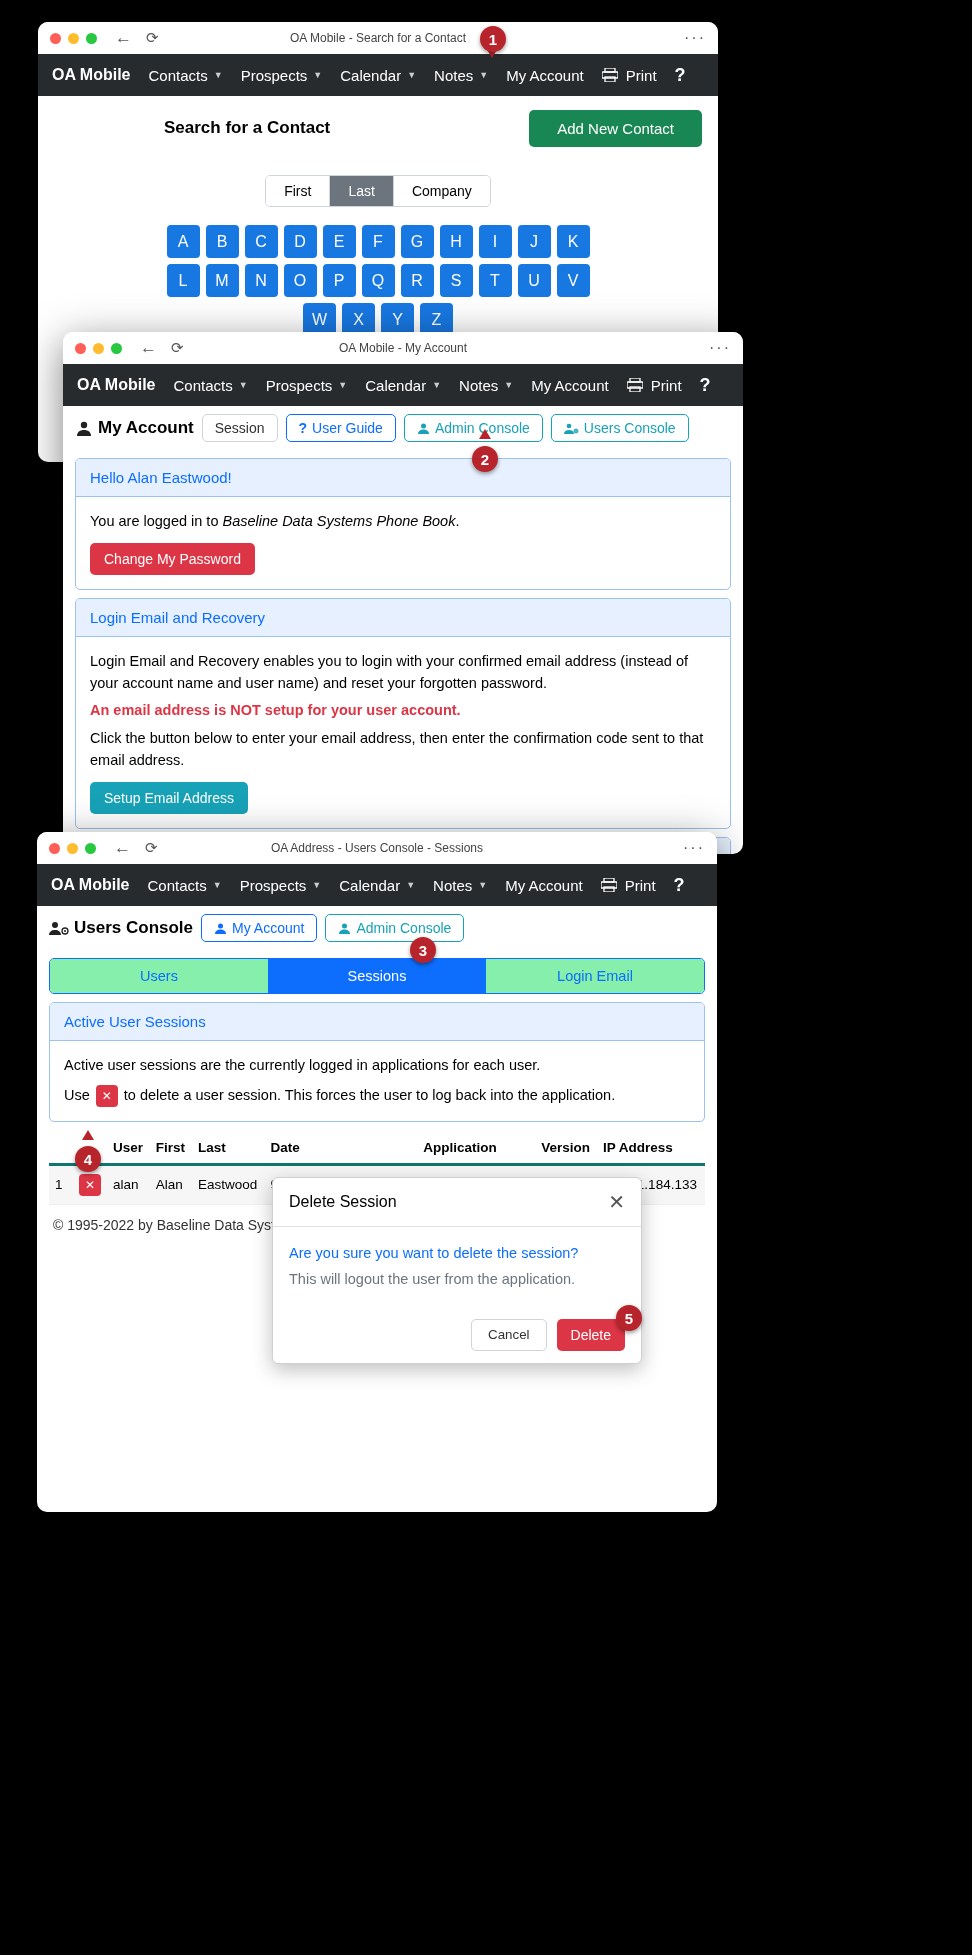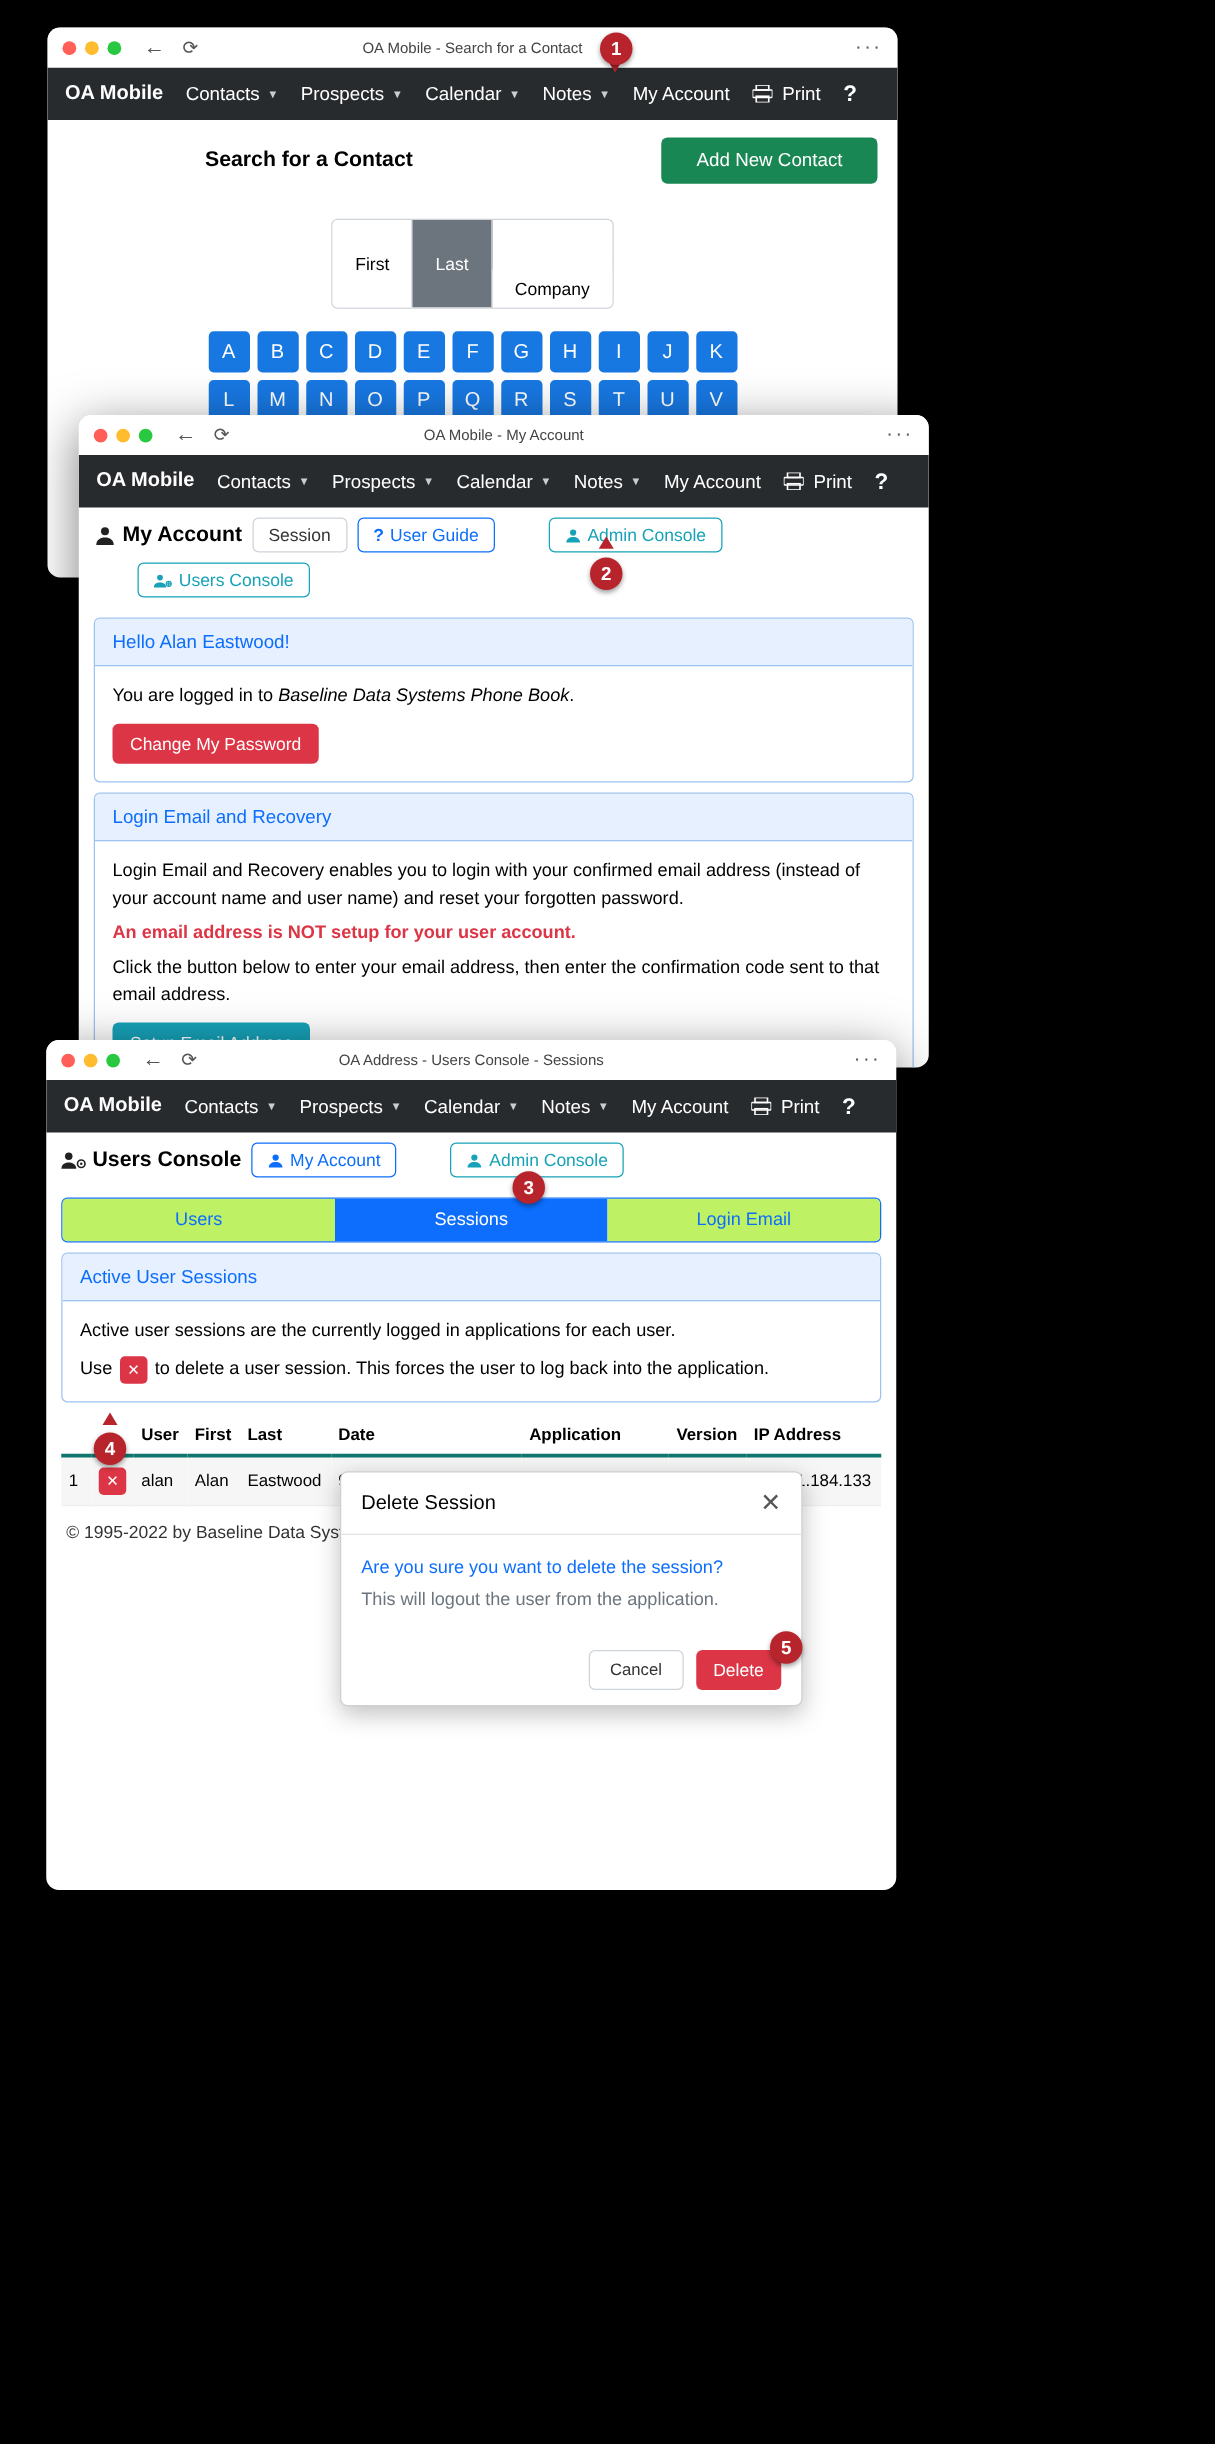--- a/index.html
+++ b/index.html
@@ -20,41 +20,41 @@
   .navitem { display: flex; align-items: center; gap: 6px; cursor: pointer; }
   .caret { font-size: 9px; color: #ccc; }
   .navbar .help { font-size: 18px; font-weight: 700; }
   .print-icon { display: inline-flex; align-items: center; margin-right: 2px; }
   .content { padding: 14px 16px; }
   .row-top { display: flex; justify-content: space-between; align-items: flex-start; }
   .search-title { font-size: 17px; font-weight: 600; padding-left: 110px; padding-top: 8px; }
   .btn-green { background: #198754; color: #fff; border: none; padding: 10px 28px; border-radius: 5px; font-size: 15px; cursor: pointer; }
   .seg { display: inline-flex; border: 1px solid #ced4da; border-radius: 5px; overflow: hidden; margin-top: 28px; }
   .seg button { background: #fff; border: none; padding: 7px 18px; font-size: 14px; cursor: pointer; border-right: 1px solid #ced4da; }
-  .seg button:last-child { border-right: none; margin-top: 40px; }
+  .seg button:last-child { border-right: none; }
   .seg .active { background: #6c757d; color: #fff; }
   .letters { display: flex; flex-wrap: wrap; gap: 6px; justify-content: center; margin-top: 18px; max-width: 430px; margin-left: auto; margin-right: auto; }
   .letter { width: 33px; height: 33px; background: #1878e2; color: #fff; border-radius: 4px; display: flex; align-items: center; justify-content: center; font-size: 16px; font-weight: 500; cursor: pointer; }
   .chk-row { display: flex; align-items: center; justify-content: center; gap: 10px; margin-top: 20px; font-size: 15px; }
   .chk { width: 20px; height: 20px; border: 1.5px solid #555; border-radius: 5px; }
   .chk-row a { color: #0d6efd; text-decoration: none; }
   .subhead { display: flex; align-items: center; gap: 8px; padding: 8px 12px; flex-wrap: wrap; }
   .subhead-title { font-size: 17px; font-weight: 600; display: flex; align-items: center; gap: 5px; }
   .btn-sm { padding: 5px 12px; border-radius: 5px; font-size: 14px; cursor: pointer; display: inline-flex; align-items: center; gap: 5px; }
   .btn-o-sec { background: #fff; border: 1px solid #ced4da; color: #333; }
   .btn-o-blue { background: #fff; border: 1px solid #0d6efd; color: #0d6efd; }
-  .btn-o-teal { background: #fff; border: 1px solid #17a2b8; color: #17a2b8; margin-left: 35px; }
+  .btn-o-teal { background: #fff; border: 1px solid #17a2b8; color: #17a2b8; }
   .card { border: 1px solid #9cc2f0; border-radius: 5px; margin: 8px 12px; overflow: hidden; }
   .card-head { background: #e6f0fe; color: #0d6efd; padding: 10px 14px; font-size: 15px; font-weight: 500; border-bottom: 1px solid #9cc2f0; }
   .card-body { padding: 14px; font-size: 14.5px; line-height: 1.5; }
   .btn-red { background: #dc3545; color: #fff; border: none; padding: 8px 14px; border-radius: 5px; font-size: 14px; cursor: pointer; margin-top: 10px; }
   .btn-teal { background: #17a2b8; color: #fff; border: none; padding: 8px 14px; border-radius: 5px; font-size: 14px; cursor: pointer; margin-top: 10px; }
   .warn { color: #dc3545; font-weight: 600; margin: 6px 0; }
   .tabs { display: flex; border: 1px solid #0d6efd; border-radius: 5px; overflow: hidden; margin: 8px 12px; }
-  .tab { flex: 1; text-align: center; padding: 9px; font-size: 14.5px; cursor: pointer; color: #0d6efd; background: #bef264; }
+  .tab { flex: 1; text-align: center; padding: 9px; font-size: 14.5px; cursor: pointer; color: #0d6efd; background: #86efac; }
   .tab.active { background: #0d6efd; color: #fff; }
   .table { width: 100%; border-collapse: collapse; margin-top: 10px; }
   .table th { text-align: left; font-weight: 700; padding: 8px 6px; border-bottom: 3px solid #0f766e; font-size: 13.5px; }
   .table td { padding: 8px 6px; border-bottom: 1px solid #eee; font-size: 13.5px; }
   .row-hl { background: #f6f6f6; }
   .del-x { background: #dc3545; color: #fff; width: 22px; height: 22px; border-radius: 4px; display: inline-flex; align-items: center; justify-content: center; font-size: 12px; cursor: pointer; }
   .footer { padding: 12px 16px; font-size: 14px; color: #333; }
   .modal { position: absolute; background: #fff; border: 1px solid #d0d0d0; border-radius: 6px; box-shadow: 0 6px 20px rgba(0,0,0,0.25); width: 370px; }
   .modal-head { display: flex; justify-content: space-between; align-items: center; padding: 12px 16px; border-bottom: 1px solid #e2e2e2; font-size: 16px; font-weight: 500; }
   .modal-x { font-size: 20px; cursor: pointer; color: #555; }

